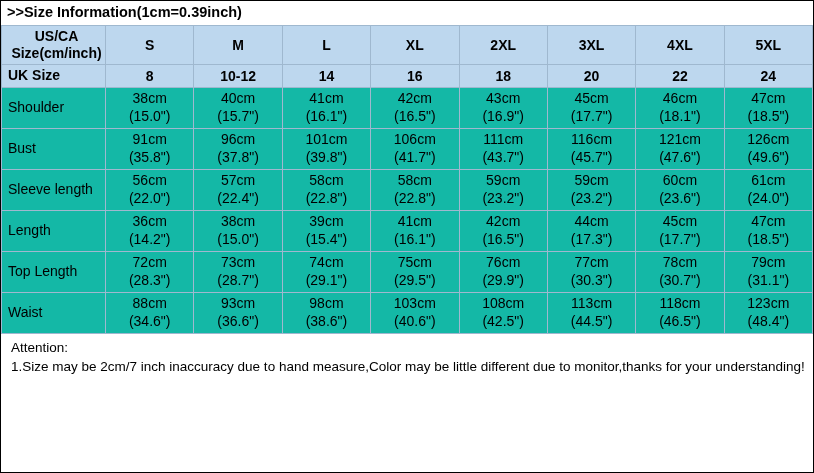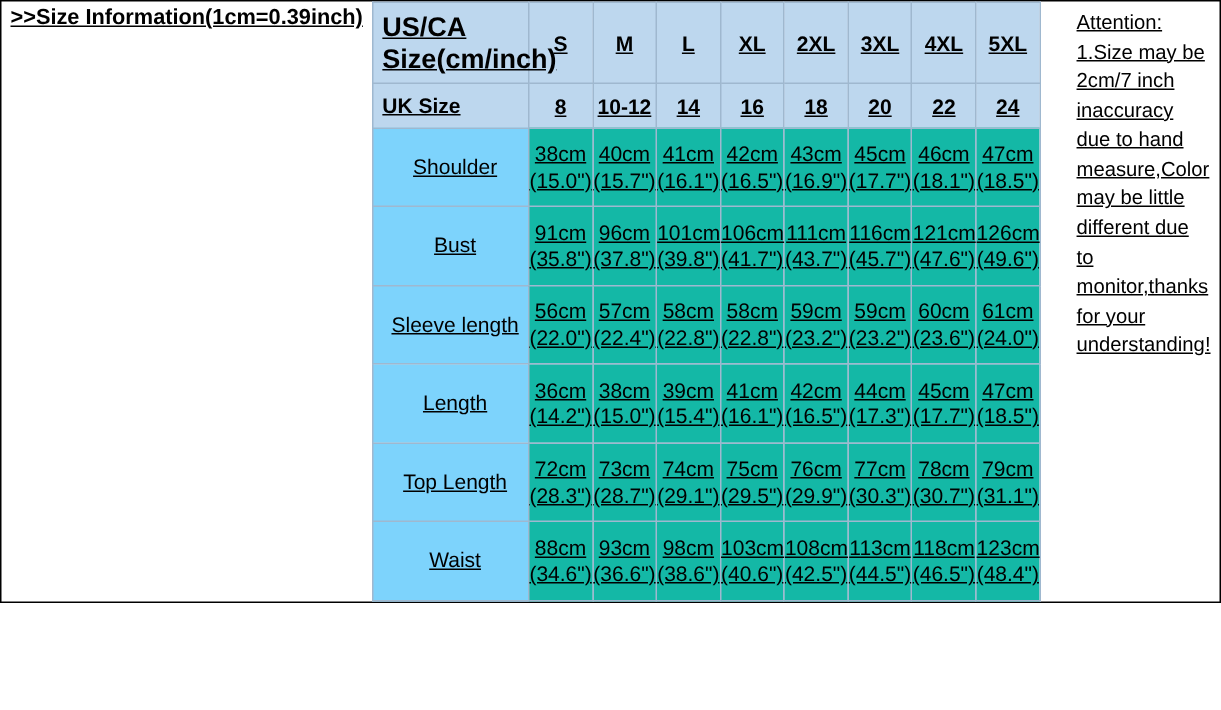--- a/index.html
+++ b/index.html
@@ -9,26 +9,25 @@
   body {
     width: 814px;
     height: 473px;
     background: #ffffff;
     font-family: "Liberation Sans", sans-serif;
     color: #000000;
     overflow: hidden;
   }
   .page {
     width: 814px;
-    height: 402px;
+    height: 473px;
     box-sizing: border-box;
     border: 1px solid #000000;
     display: flex;
-    flex-direction: row;
-    text-decoration: underline;
+    flex-direction: column;
   }
   .header-lines {
     padding: 2px 6px 2px 6px;
     font-size: 14.5px;
     font-weight: bold;
     line-height: 1.35;
   }
   .header-lines div {
     white-space: nowrap;
   }
@@ -57,45 +56,45 @@
     padding-left: 6px;
     line-height: 1.1;
   }
   .size-row td {
     height: 38px;
     background: #bdd7ee;
     font-weight: bold;
     font-size: 15px;
   }
   .size-row td.label-cell {
-    text-align: left;
+    text-align: center;
     padding-left: 6px;
-    font-size: 18px;
+    font-size: 14px;
     line-height: 1.15;
   }
   .data-row td {
     height: 40px;
     background: #14b8a6;
     line-height: 1.25;
   }
   .data-row td.label-cell {
-    background: #7dd3fc;
-    text-align: center;
+    background: #14b8a6;
+    text-align: left;
     padding-left: 6px;
     font-weight: normal;
     font-size: 14px;
   }
   .cm {
     display: block;
   }
   .inch {
     display: block;
   }
   .attention {
-    padding: 4px 6px 2px 24px;
+    padding: 4px 6px 2px 10px;
     font-size: 13.5px;
     line-height: 1.45;
     flex: 1;
   }
   .attention div {
     white-space: normal;
   }
 </style>
 </head>
 <body>

